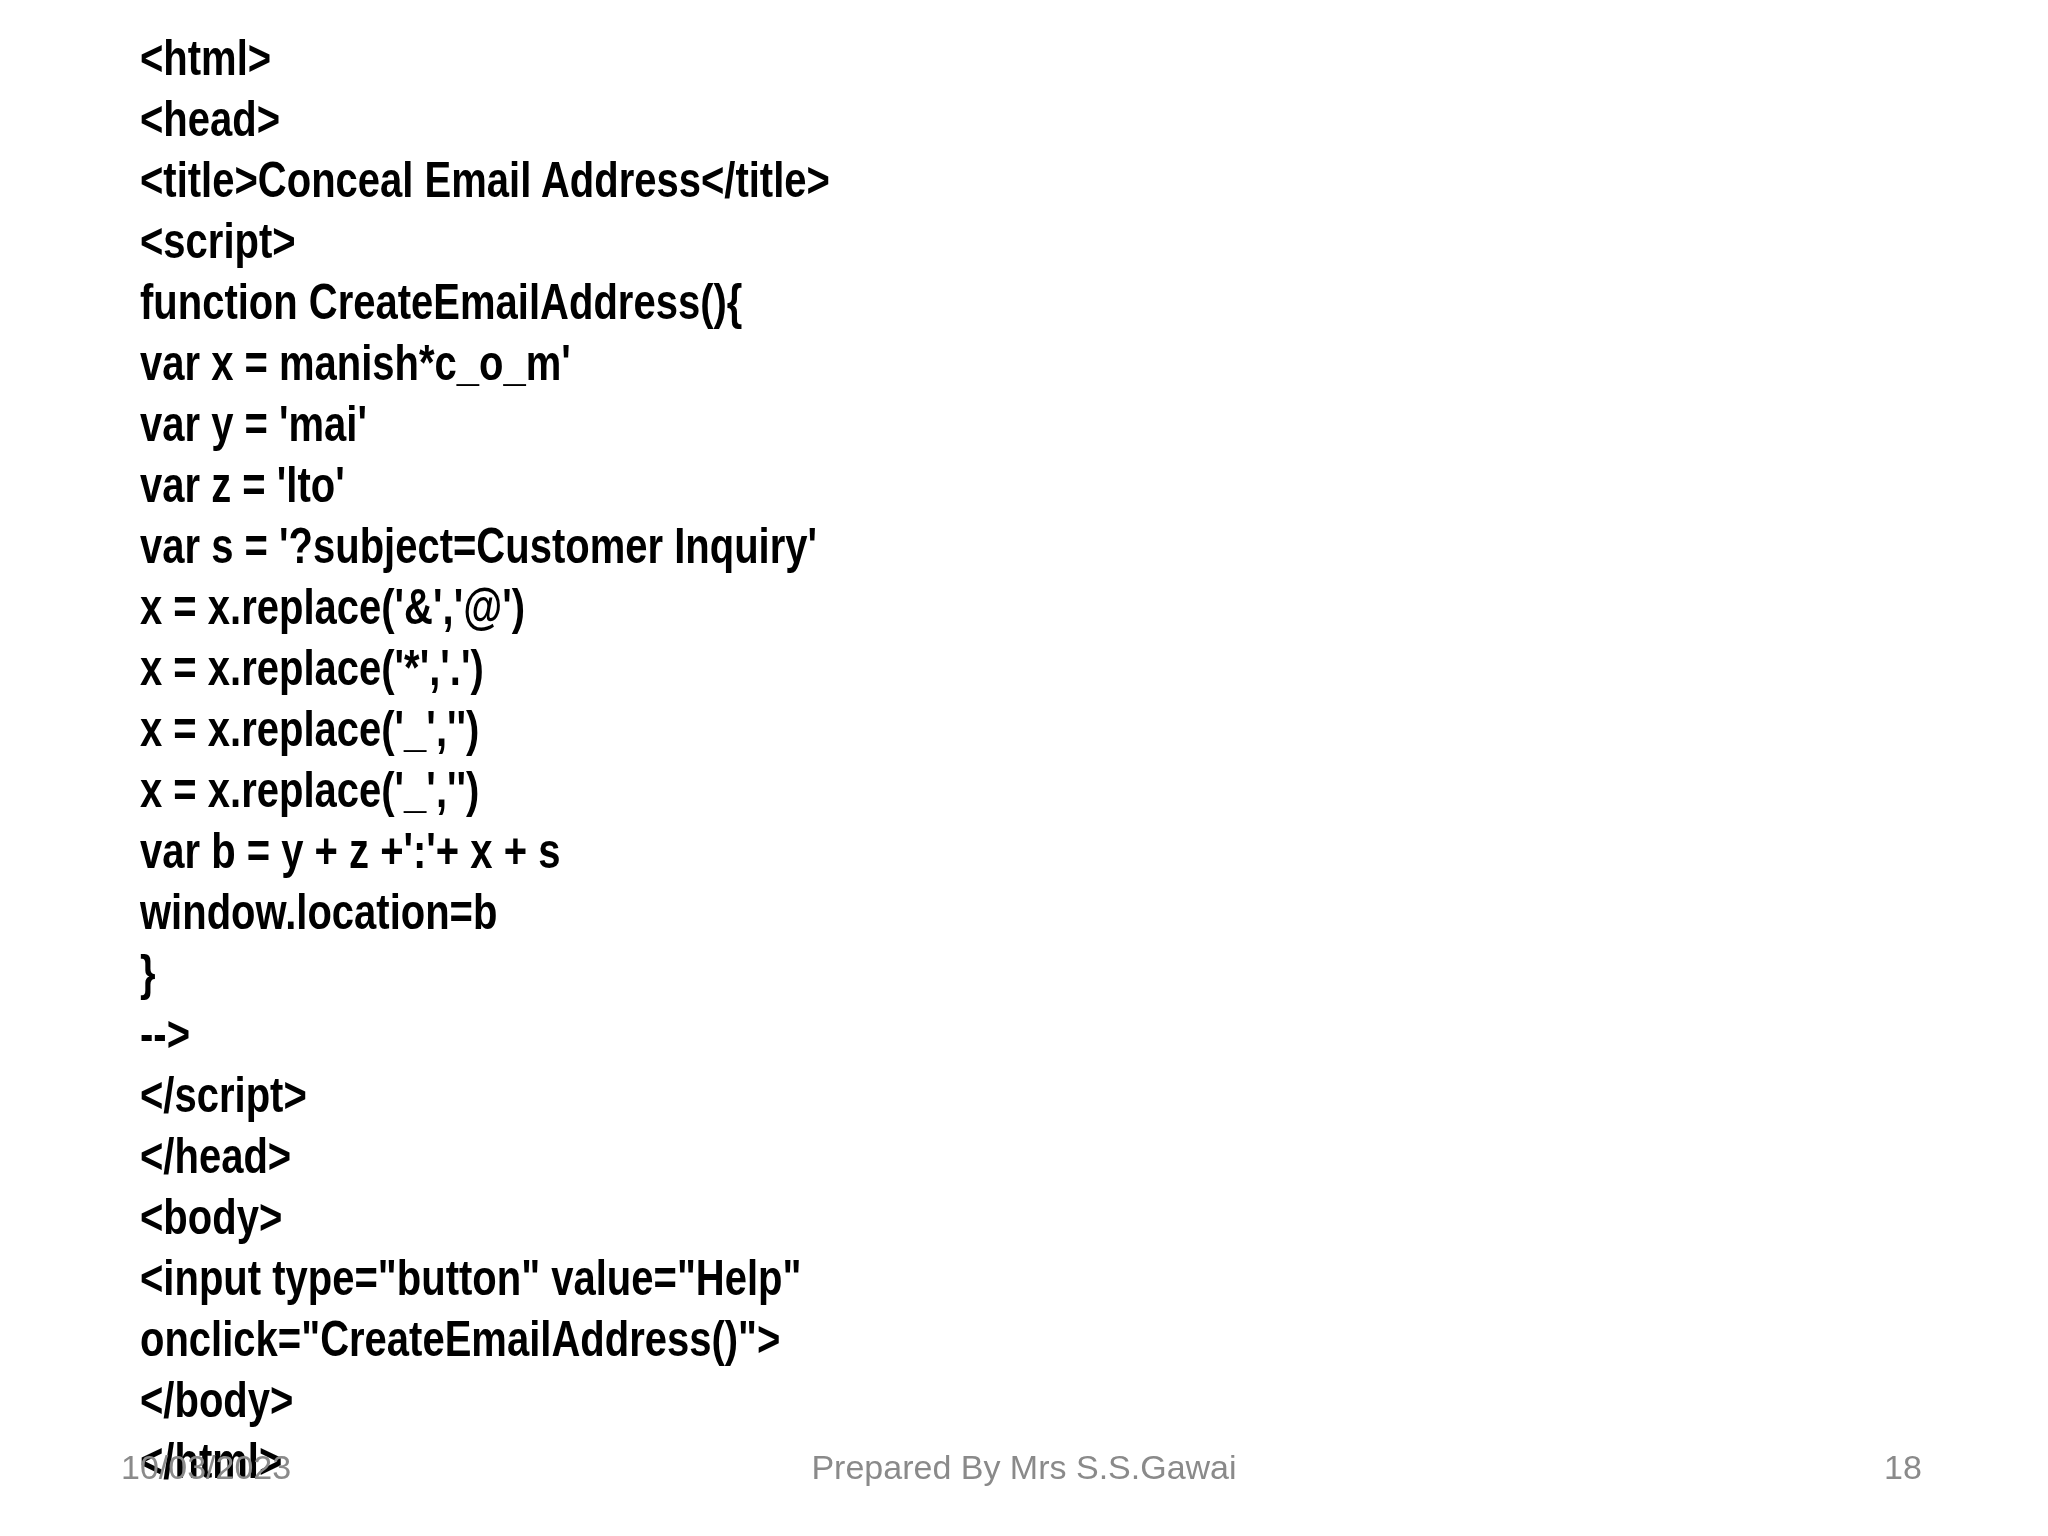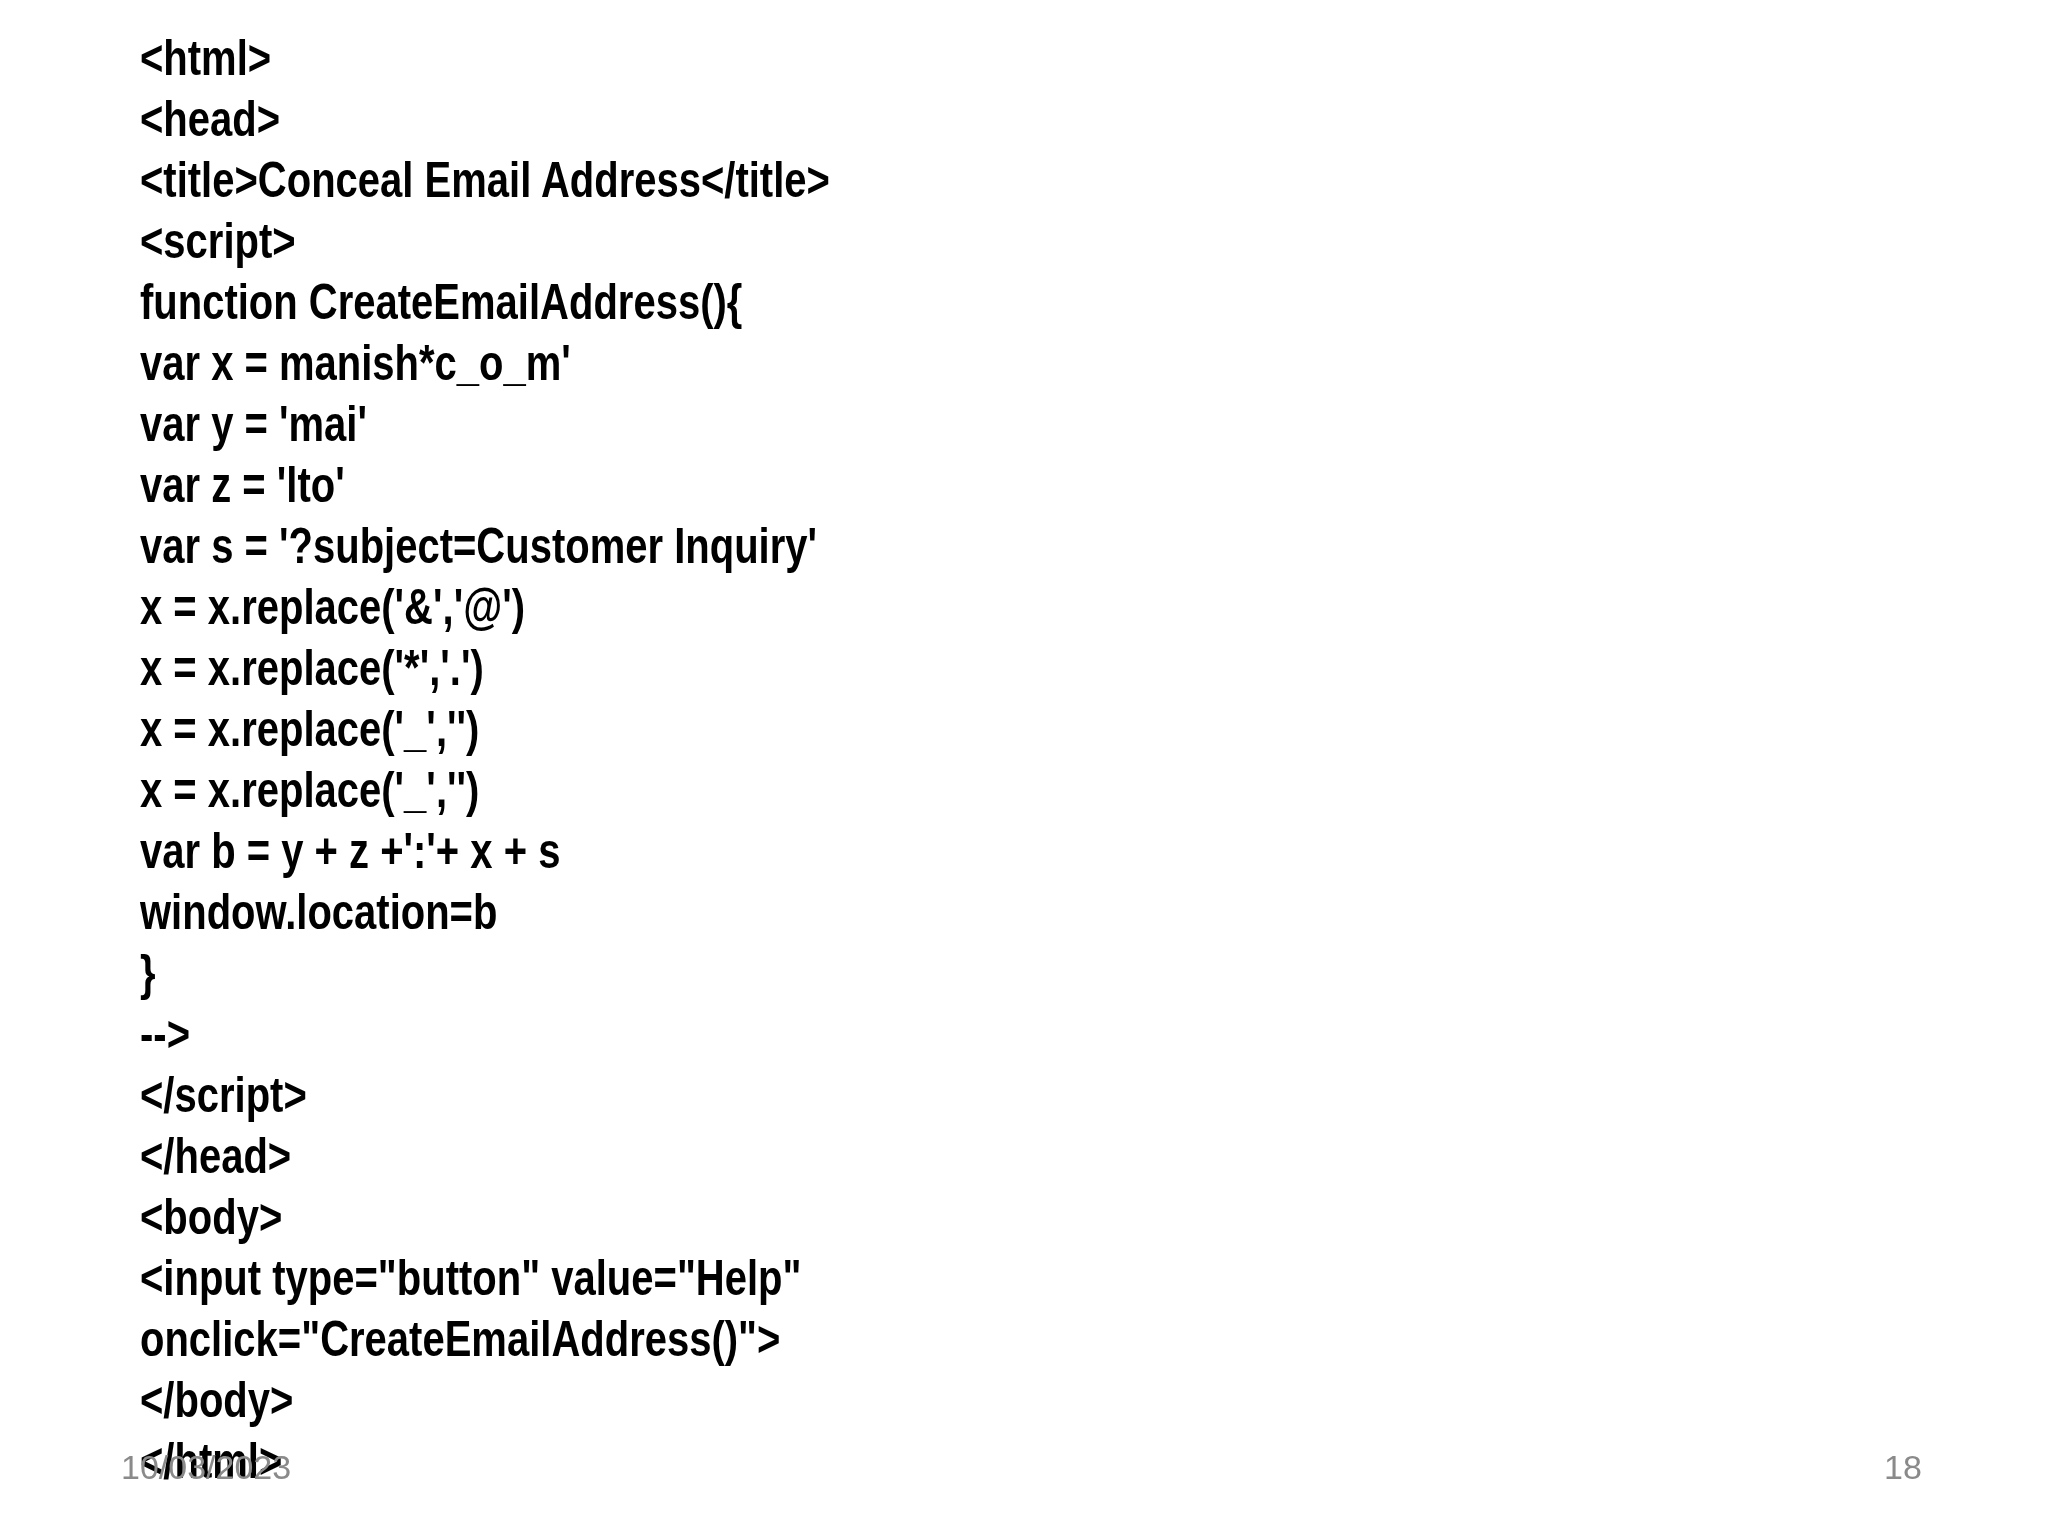--- a/index.html
+++ b/index.html
@@ -67,16 +67,17 @@
 </style>
 </head>
 <body>
 
 <div class="slide">
 
   <div class="code-block"><div class="code-line">&lt;html&gt;</div><div class="code-line">&lt;head&gt;</div><div class="code-line">&lt;title&gt;Conceal Email Address&lt;/title&gt;</div><div class="code-line">&lt;script&gt;</div><div class="code-line">function CreateEmailAddress(){</div><div class="code-line">var x = manish*c_o_m'</div><div class="code-line">var y = 'mai'</div><div class="code-line">var z = 'lto'</div><div class="code-line">var s = '?subject=Customer Inquiry'</div><div class="code-line">x = x.replace('&amp;','@')</div><div class="code-line">x = x.replace('*','.')</div><div class="code-line">x = x.replace('_','')</div><div class="code-line">x = x.replace('_','')</div><div class="code-line">var b = y + z +':'+ x + s</div><div class="code-line">window.location=b</div><div class="code-line">}</div><div class="code-line">--&gt;</div><div class="code-line">&lt;/script&gt;</div><div class="code-line">&lt;/head&gt;</div><div class="code-line">&lt;body&gt;</div><div class="code-line">&lt;input type="button" value="Help"</div><div class="code-line">onclick="CreateEmailAddress()"&gt;</div><div class="code-line">&lt;/body&gt;</div><div class="code-line">&lt;/html&gt;</div></div>
 
   <div class="footer-layer">
     <div class="footer-date">10/03/2023</div>
+    <div class="footer-credit">Prepared By Mrs S.S.Gawai</div>
     <div class="footer-page">18</div>
   </div>
 
 </div>
 
 </body></html>

